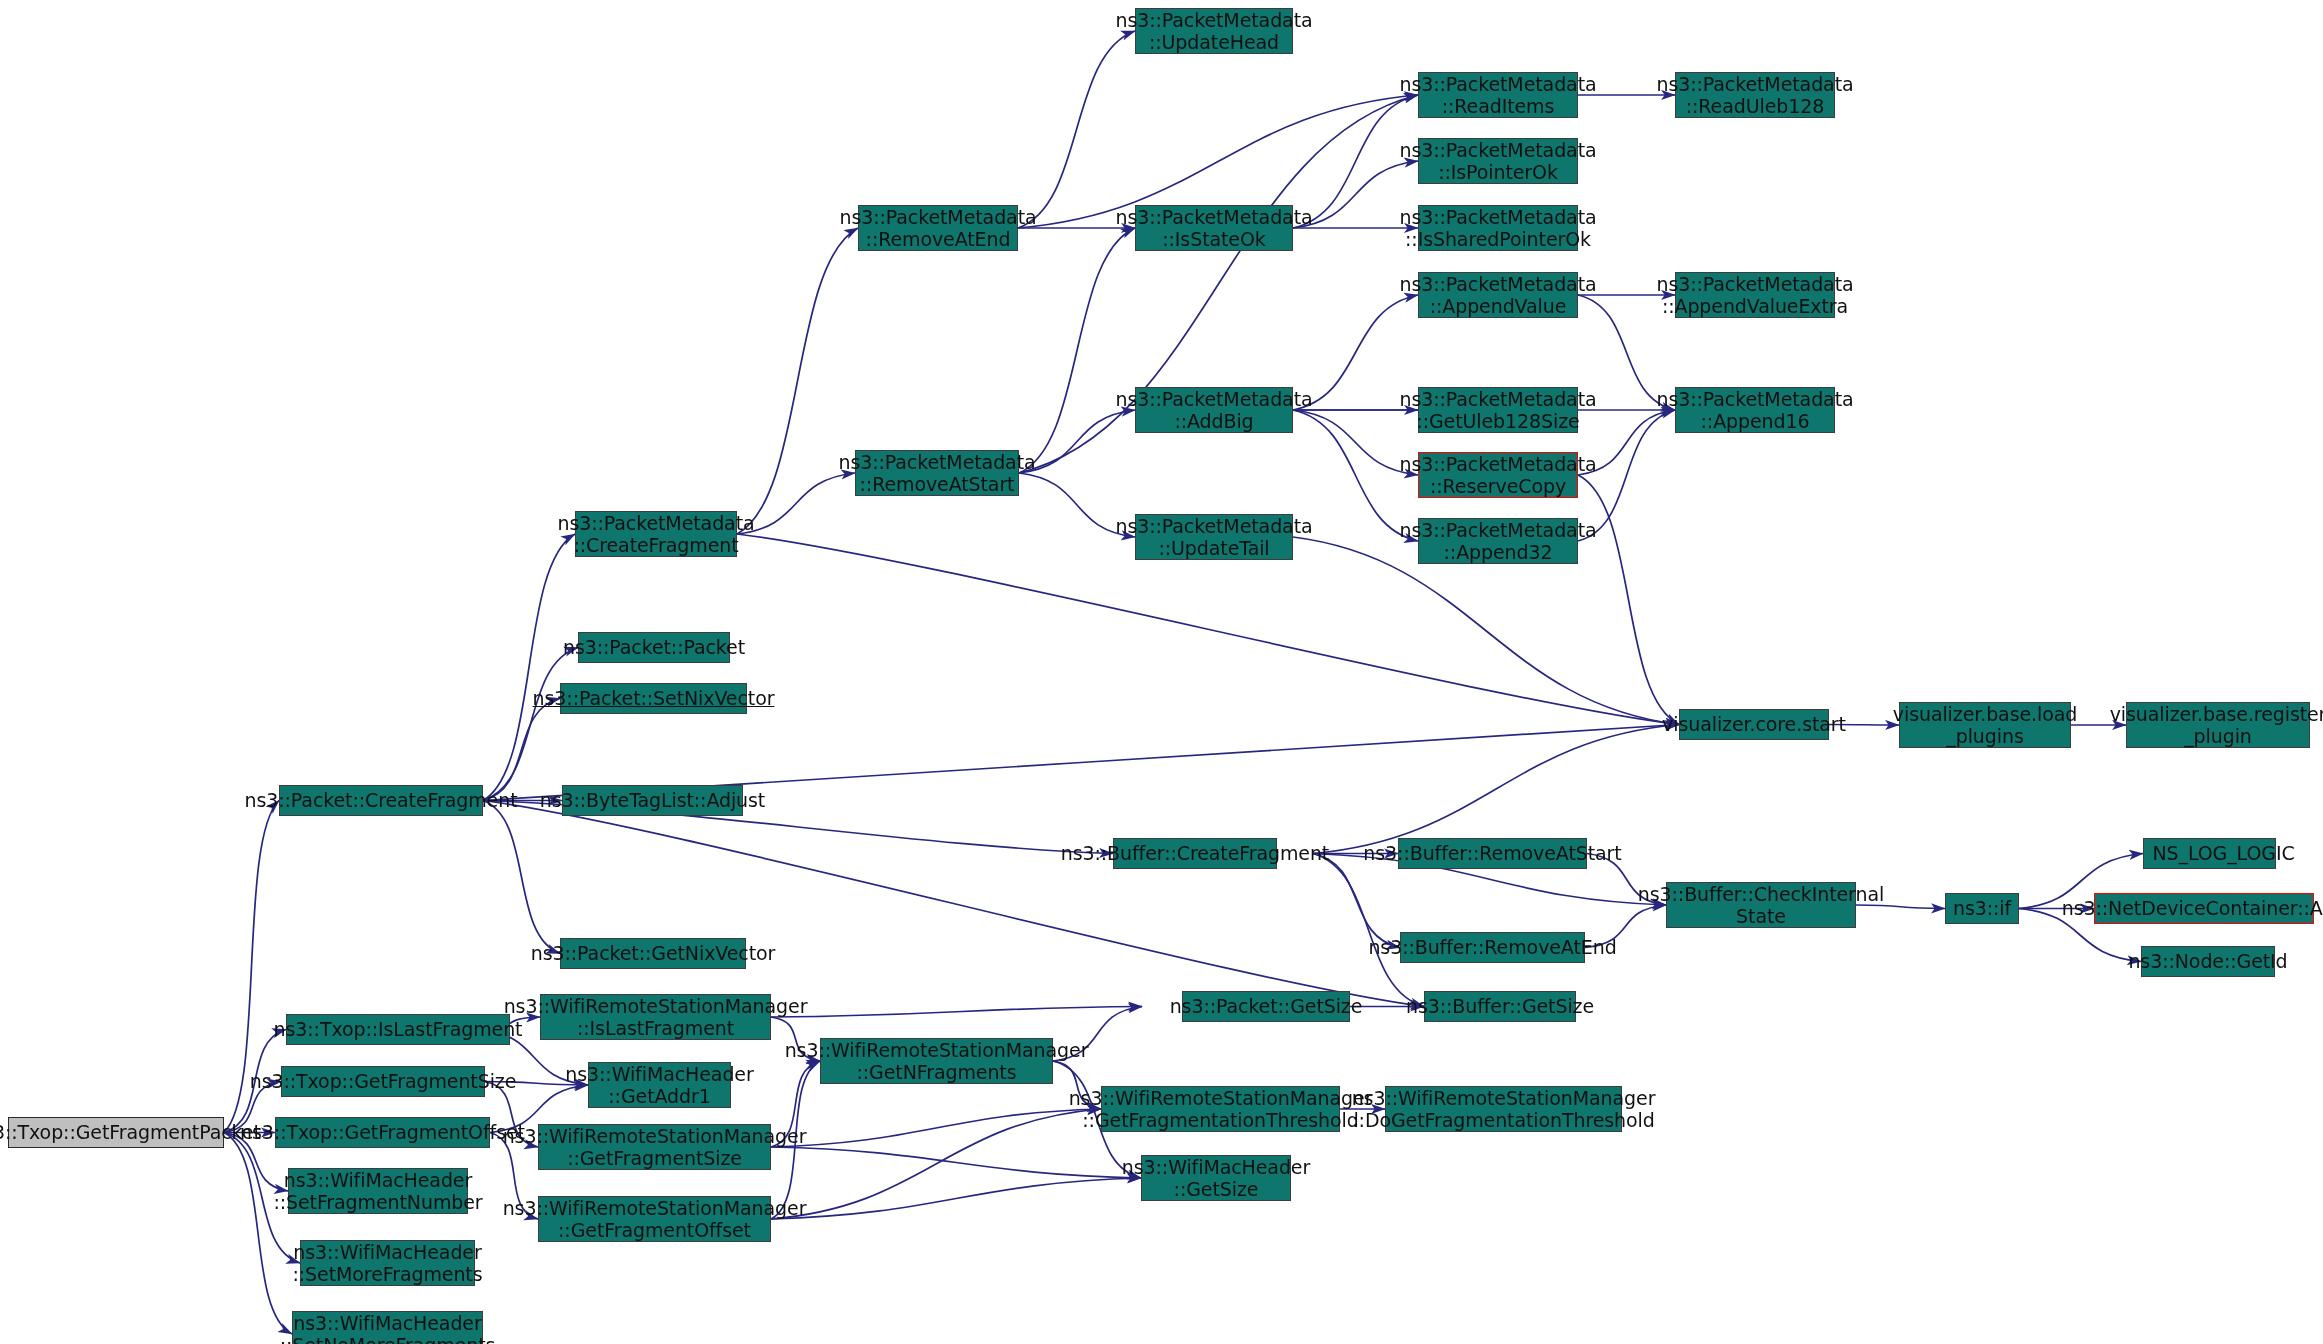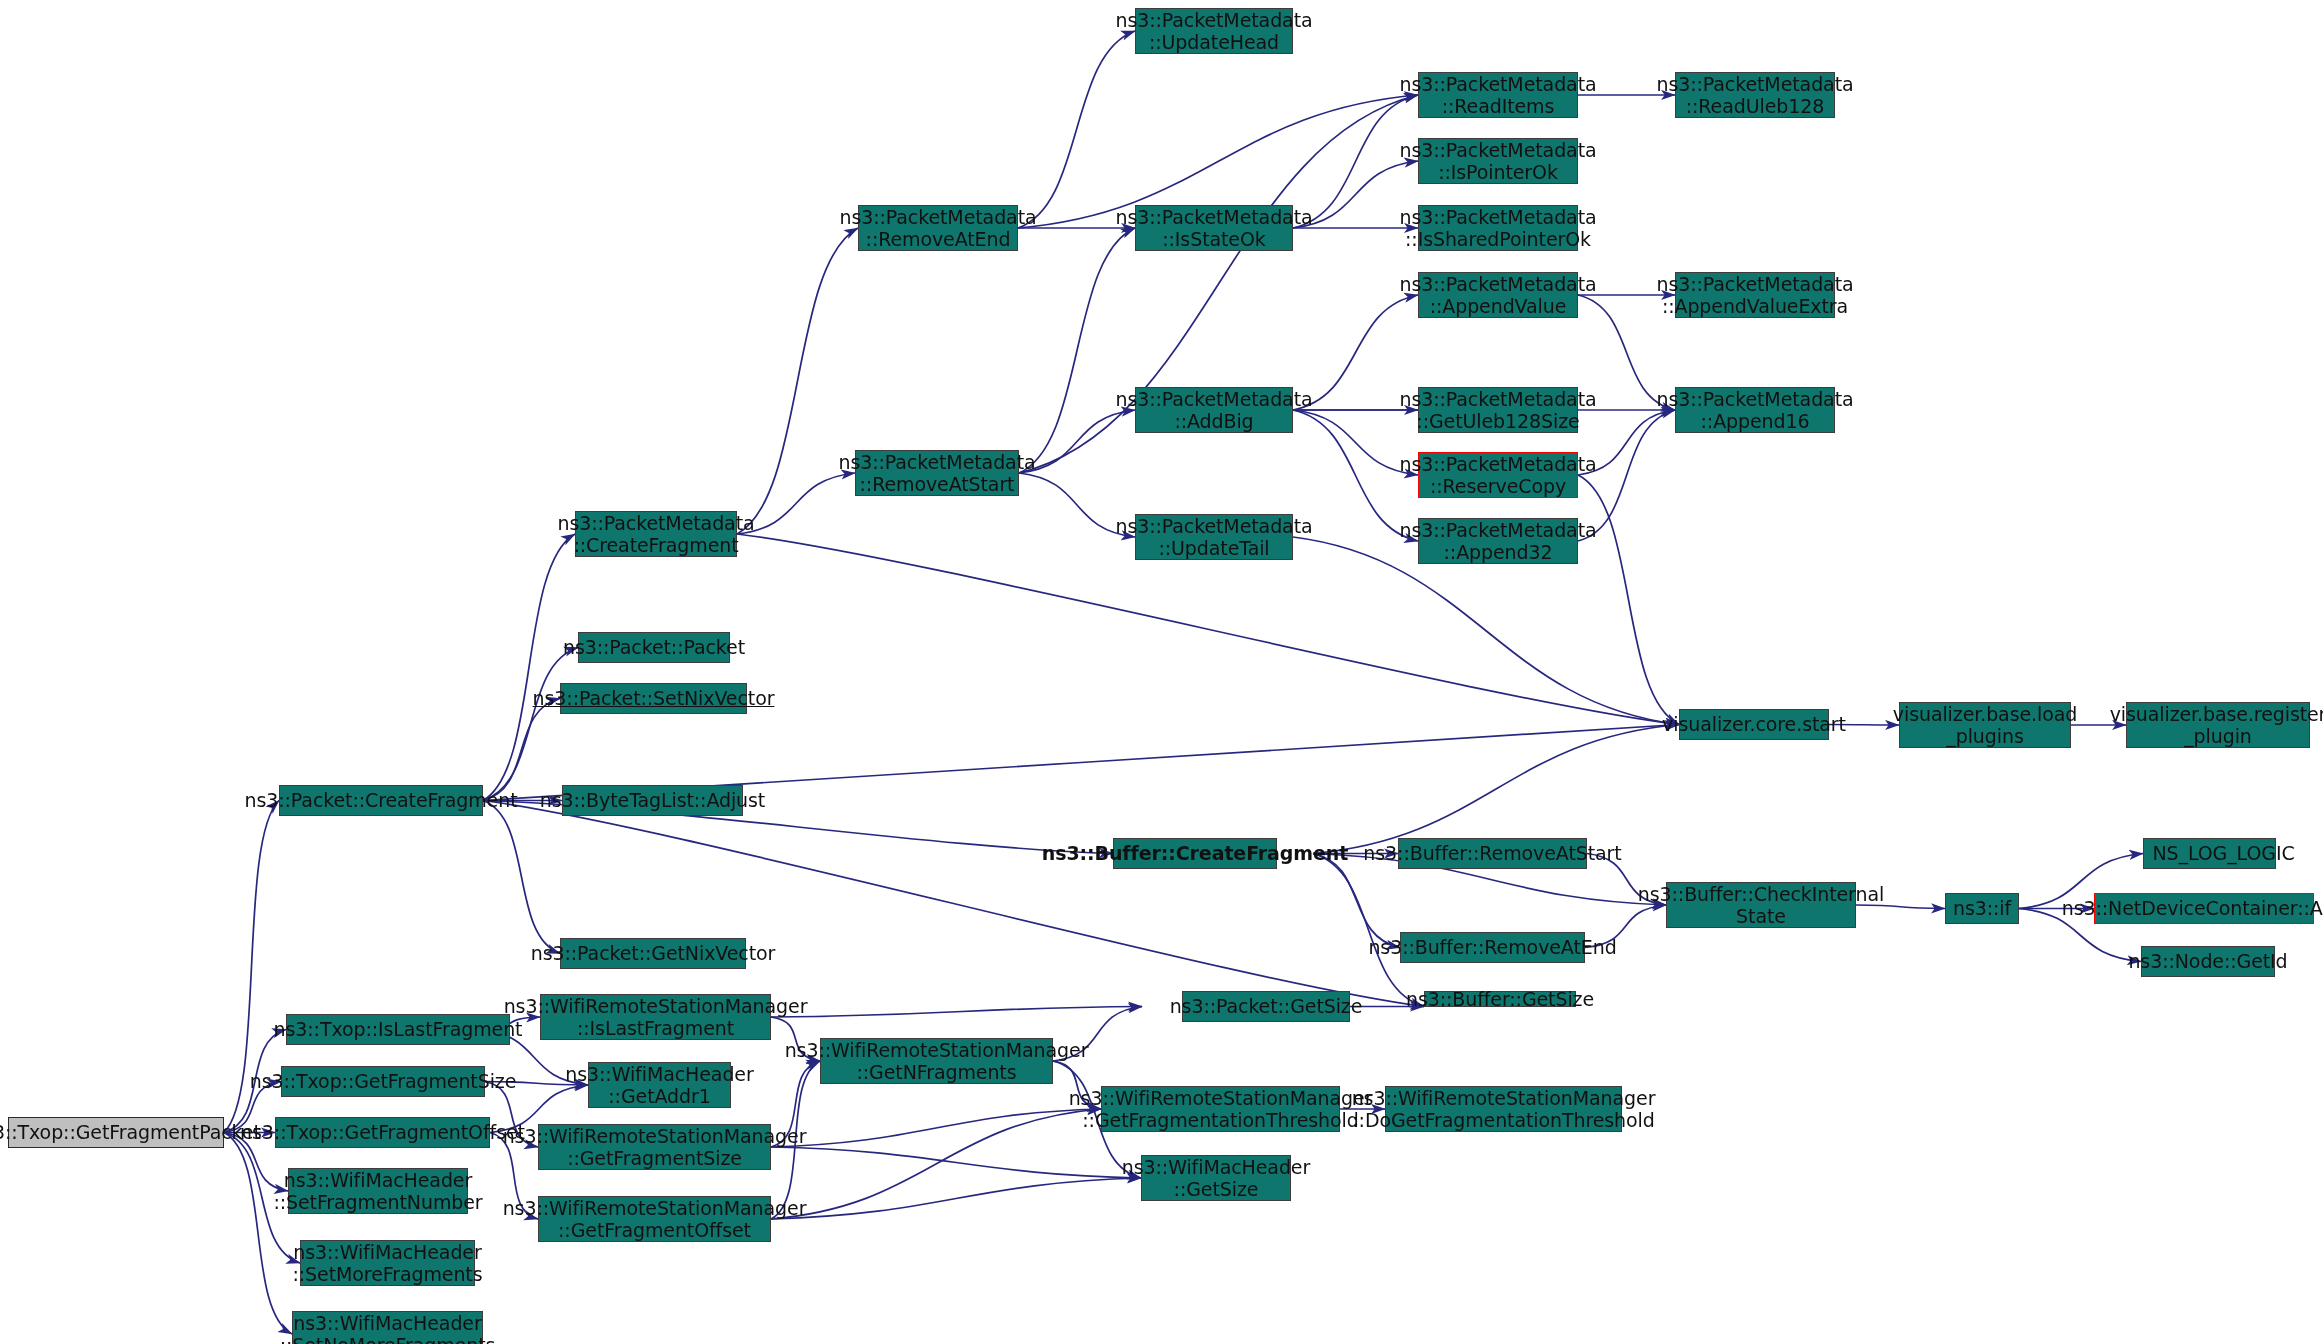--- a/index.html
+++ b/index.html
@@ -156,21 +156,21 @@
 ::GetFragmentOffset</span></div>
       <div class="node" style="left: 820px; top: 1038px; width: 233px; height: 46px;"><span class="lbl">ns3::WifiRemoteStationManager
 ::GetNFragments</span></div>
       <div class="node" style="left: 1101px; top: 1086px; width: 239px; height: 46px;"><span class="lbl">ns3::WifiRemoteStationManager
 ::GetFragmentationThreshold</span></div>
       <div class="node" style="left: 1141px; top: 1155px; width: 150px; height: 46px;"><span class="lbl">ns3::WifiMacHeader
 ::GetSize</span></div>
       <div class="node" style="left: 1385px; top: 1086px; width: 237px; height: 46px;"><span class="lbl">ns3::WifiRemoteStationManager
 ::DoGetFragmentationThreshold</span></div>
       <div class="node" style="left: 1182px; top: 991px; width: 168px; height: 31px;"><span class="lbl">ns3::Packet::GetSize</span></div>
-      <div class="node" style="left: 1424px; top: 991px; width: 152px; height: 16px;"><span class="lbl">ns3::Buffer::GetSize</span></div>
+      <div class="node" style="left: 1424px; top: 991px; width: 152px; height: 31px;"><span class="lbl">ns3::Buffer::GetSize</span></div>
       <div class="node" style="left: 279px; top: 785px; width: 204px; height: 31px;"><span class="lbl">ns3::Packet::CreateFragment</span></div>
       <div class="node" style="left: 578px; top: 632px; width: 152px; height: 31px;"><span class="lbl">ns3::Packet::Packet</span></div>
       <div class="node" style="left: 560px; top: 683px; width: 187px; height: 31px; text-decoration: underline;"><span class="lbl">ns3::Packet::SetNixVector</span></div>
       <div class="node" style="left: 562px; top: 785px; width: 181px; height: 31px;"><span class="lbl">ns3::ByteTagList::Adjust</span></div>
       <div class="node" style="left: 560px; top: 938px; width: 186px; height: 31px;"><span class="lbl">ns3::Packet::GetNixVector</span></div>
       <div class="node" style="left: 575px; top: 511px; width: 162px; height: 46px;"><span class="lbl">ns3::PacketMetadata
 ::CreateFragment</span></div>
       <div class="node" style="left: 858px; top: 205px; width: 160px; height: 46px;"><span class="lbl">ns3::PacketMetadata
 ::RemoveAtEnd</span></div>
       <div class="node" style="left: 855px; top: 450px; width: 164px; height: 46px;"><span class="lbl">ns3::PacketMetadata
@@ -201,21 +201,21 @@
 ::ReadUleb128</span></div>
       <div class="node" style="left: 1675px; top: 272px; width: 160px; height: 46px;"><span class="lbl">ns3::PacketMetadata
 ::AppendValueExtra</span></div>
       <div class="node" style="left: 1675px; top: 387px; width: 160px; height: 46px;"><span class="lbl">ns3::PacketMetadata
 ::Append16</span></div>
       <div class="node" style="left: 1679px; top: 709px; width: 150px; height: 31px;"><span class="lbl">visualizer.core.start</span></div>
       <div class="node" style="left: 1899px; top: 702px; width: 172px; height: 46px;"><span class="lbl">visualizer.base.load
 _plugins</span></div>
       <div class="node" style="left: 2126px; top: 702px; width: 184px; height: 46px;"><span class="lbl">visualizer.base.register
 _plugin</span></div>
-      <div class="node" style="left: 1113px; top: 838px; width: 164px; height: 31px; font-weight: bold;"><span class="lbl">ns3::Buffer::CreateFragment</span></div>
+      <div class="node" style="left: 1113px; top: 838px; width: 164px; height: 31px;"><span class="lbl">ns3::Buffer::CreateFragment</span></div>
       <div class="node" style="left: 1398px; top: 838px; width: 189px; height: 31px;"><span class="lbl">ns3::Buffer::RemoveAtStart</span></div>
       <div class="node" style="left: 1400px; top: 932px; width: 185px; height: 31px;"><span class="lbl">ns3::Buffer::RemoveAtEnd</span></div>
       <div class="node" style="left: 1666px; top: 882px; width: 190px; height: 46px;"><span class="lbl">ns3::Buffer::CheckInternal
 State</span></div>
       <div class="node" style="left: 1945px; top: 893px; width: 74px; height: 31px;"><span class="lbl">ns3::if</span></div>
       <div class="node" style="left: 2143px; top: 838px; width: 133px; height: 31px; padding-left: 28px;"><span class="lbl">NS_LOG_LOGIC</span></div>
       <div class="node highlight" style="left: 2094px; top: 893px; width: 220px; height: 31px;"><span class="lbl">ns3::NetDeviceContainer::Add</span></div>
       <div class="node" style="left: 2141px; top: 946px; width: 134px; height: 31px;"><span class="lbl">ns3::Node::GetId</span></div>
     </div>
 </div>

